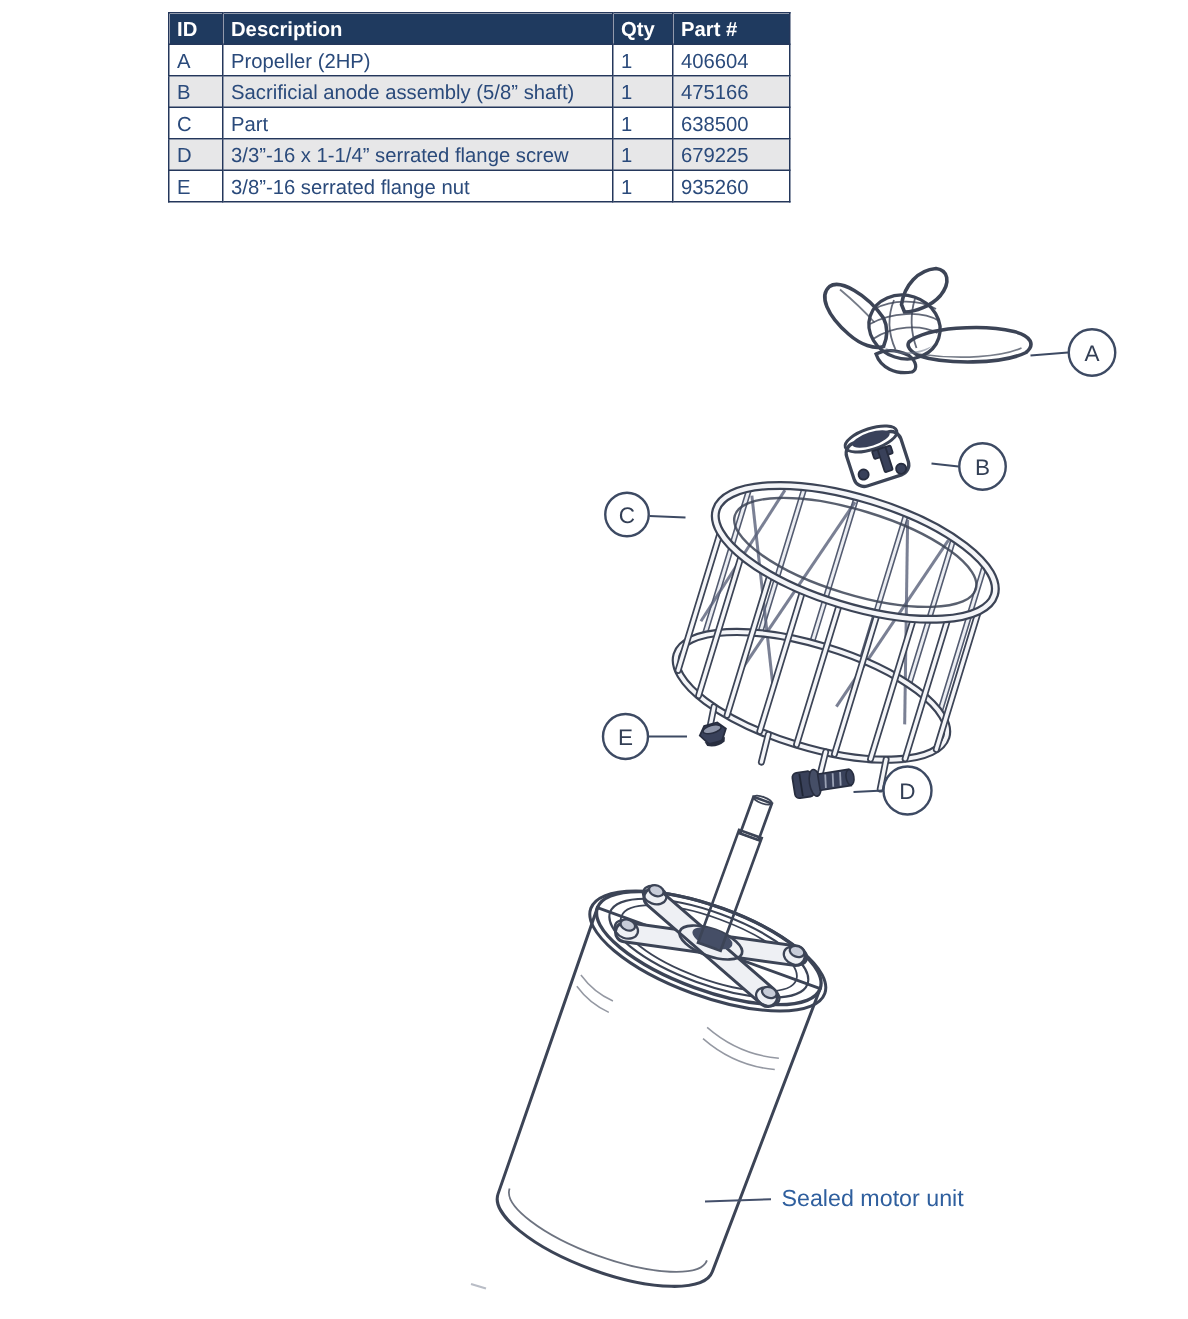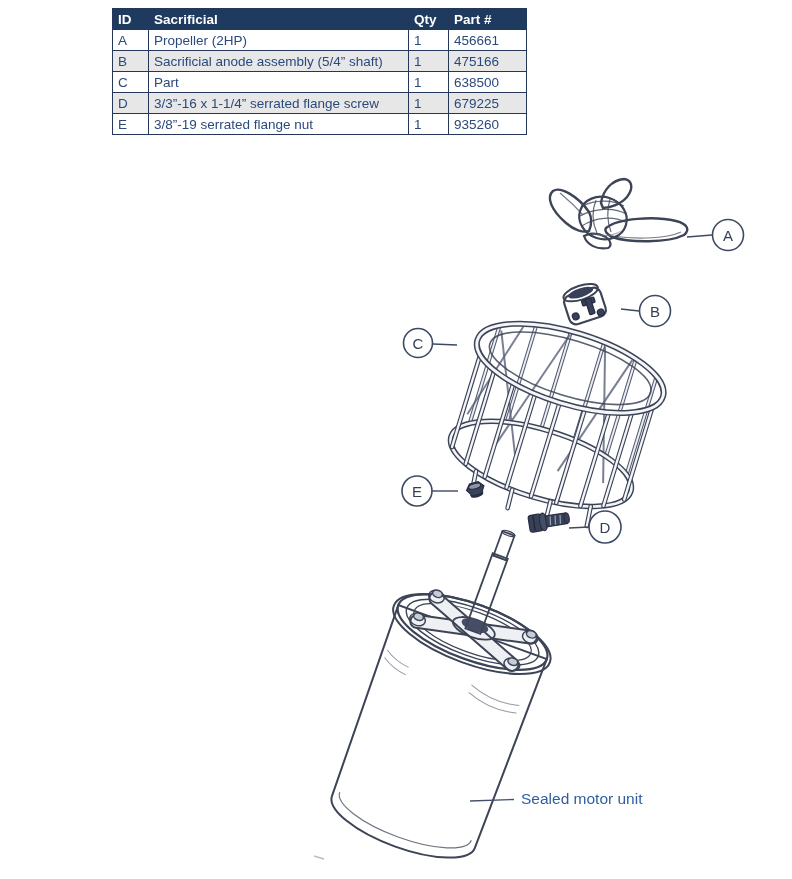--- a/index.html
+++ b/index.html
@@ -45,53 +45,53 @@
     <table class="parts">
       <colgroup>
           <col class="col-id">
           <col class="col-desc">
           <col class="col-qty">
           <col class="col-part">
         </colgroup>
       <thead>
         <tr>
           <th>ID</th>
-          <th>Sacrificial</th>
+          <th>Description</th>
           <th>Qty</th>
           <th>Part #</th>
         </tr>
       </thead>
       <tbody>
         <tr>
           <td>A</td>
           <td>Propeller (2HP)</td>
           <td>1</td>
-          <td>456661</td>
+          <td>406604</td>
         </tr>
         <tr class="alt">
           <td>B</td>
-          <td>Sacrificial anode assembly (5/4” shaft)</td>
+          <td>Sacrificial anode assembly (5/8” shaft)</td>
           <td>1</td>
           <td>475166</td>
         </tr>
         <tr>
           <td>C</td>
           <td>Part</td>
           <td>1</td>
           <td>638500</td>
         </tr>
         <tr class="alt">
           <td>D</td>
           <td>3/3”-16 x 1-1/4” serrated flange screw</td>
           <td>1</td>
           <td>679225</td>
         </tr>
         <tr>
           <td>E</td>
-          <td>3/8”-19 serrated flange nut</td>
+          <td>3/8”-16 serrated flange nut</td>
           <td>1</td>
           <td>935260</td>
         </tr>
       </tbody>
     </table>
   </div>
 
   <svg id="diagram" width="792" height="879" viewBox="0 0 792 879">
 
     <g>

